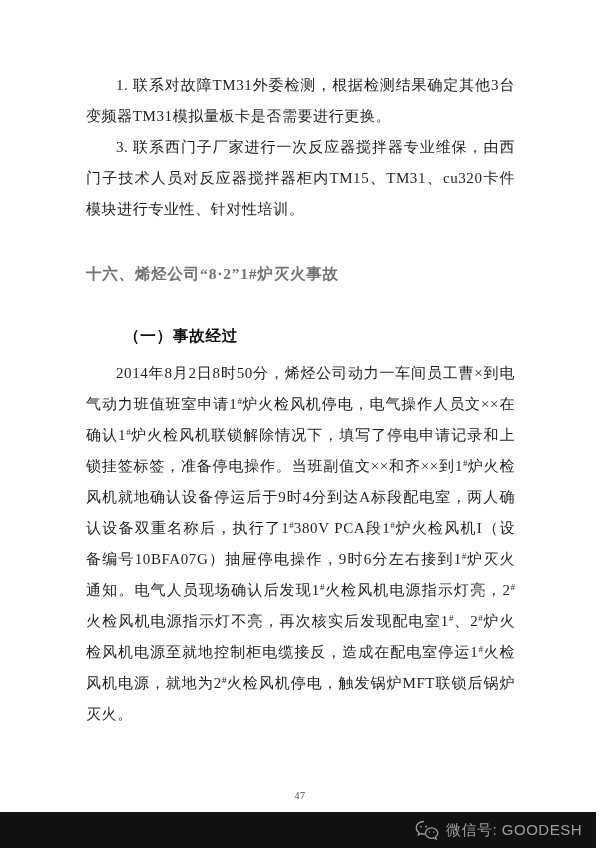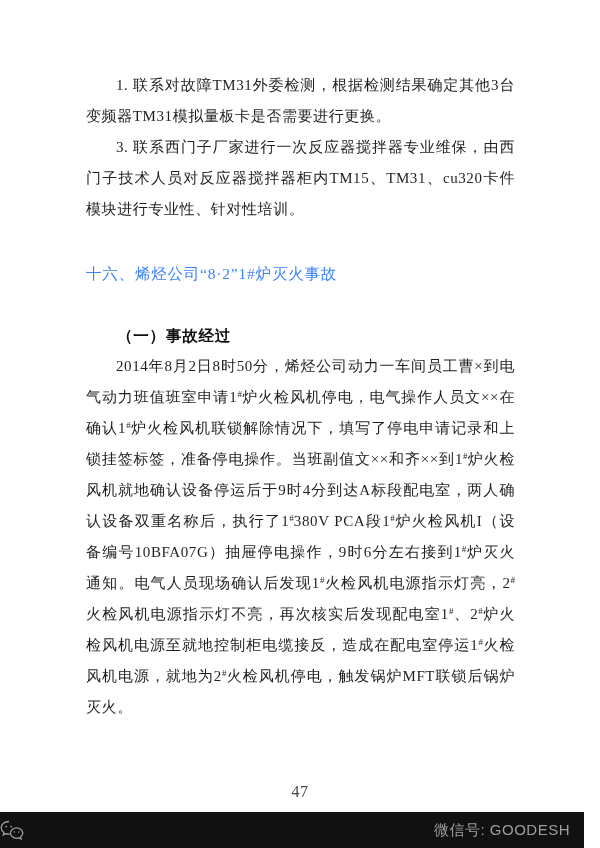--- a/index.html
+++ b/index.html
@@ -33,27 +33,27 @@
     line-height: 31px;
     letter-spacing: 0.6px;
     text-indent: 2em;
     color: #1f1f1f;
   }
   .section-heading {
     margin: 0;
     margin-top: 33px;
     font-size: 15.5px;
     line-height: 31px;
-    font-weight: normal;
+    font-weight: bold;
     letter-spacing: 0.8px;
-    color: #3b82f6;
+    color: #737373;
     text-align: left;
   }
   .subsection-heading {
-    margin: 0;
+    margin: 7px;
     margin-top: 31px;
     font-size: 15.5px;
     line-height: 31px;
     font-weight: bold;
     letter-spacing: 0.8px;
     color: #111111;
     text-indent: 2em;
     text-align: left;
   }
   sup.hash {
@@ -61,33 +61,33 @@
     line-height: 0;
     vertical-align: 5px;
     letter-spacing: 0;
   }
   .page-number {
     position: absolute;
     bottom: 47px;
     left: 0;
     right: 0;
     text-align: center;
-    font-size: 16px;
+    font-size: 10px;
     color: #4a4a4a;
     letter-spacing: 0.5px;
   }
   .footer-bar {
     position: absolute;
     left: 0;
-    right: 16px;
+    right: 4px;
     bottom: 0;
     height: 36px;
     display: flex;
     align-items: center;
-    justify-content: space-between;
+    justify-content: flex-end;
     padding-right: 14px;
     box-sizing: border-box;
   }
   .footer-bar .wechat-label {
     font-family: "Liberation Sans", "DejaVu Sans", sans-serif;
     font-size: 15px;
     letter-spacing: 0.5px;
   }
   .footer-bar .wechat-icon {
     display: inline-flex;

